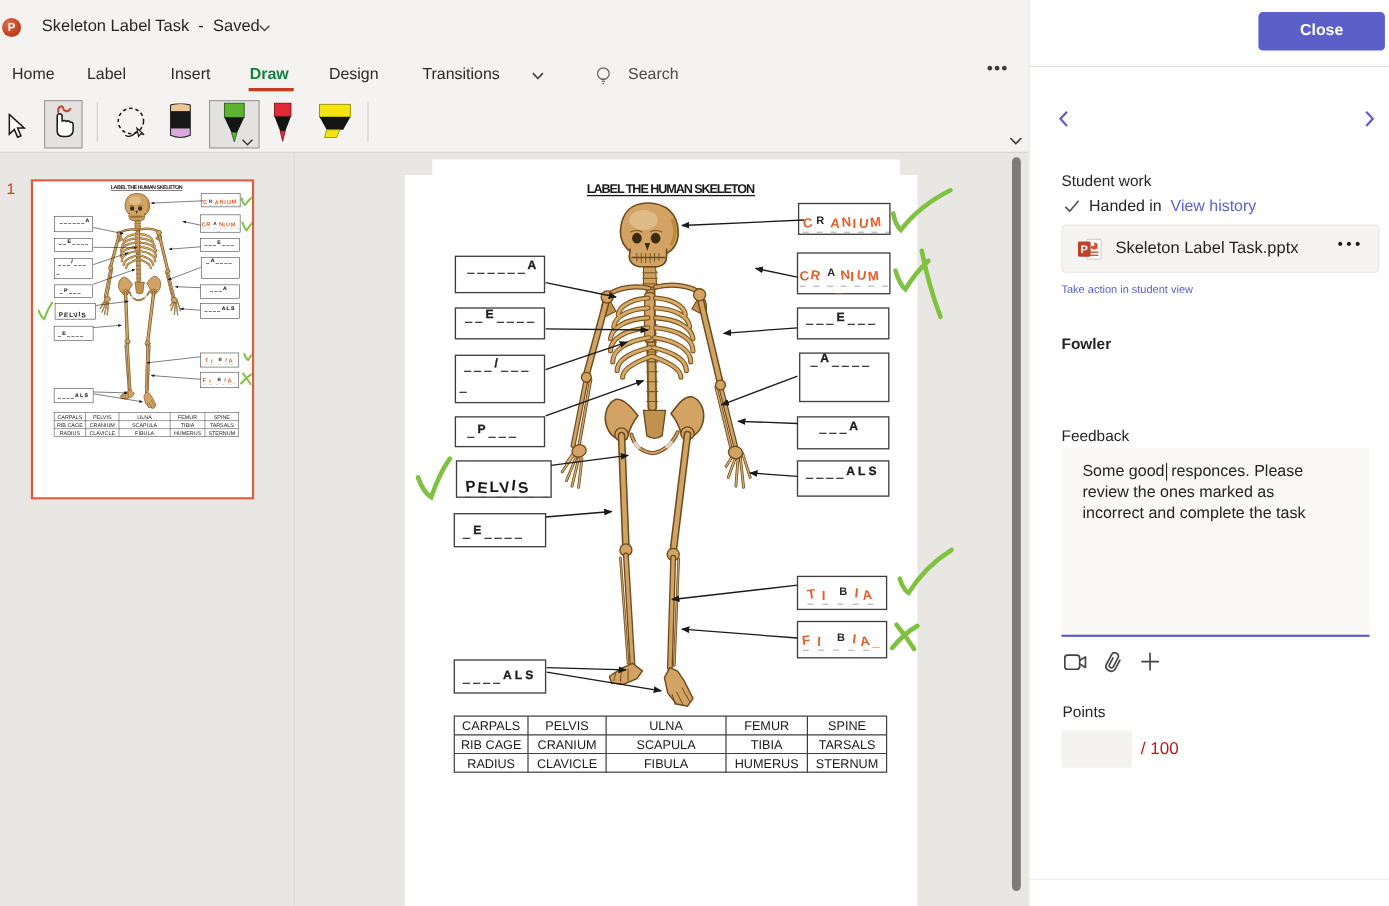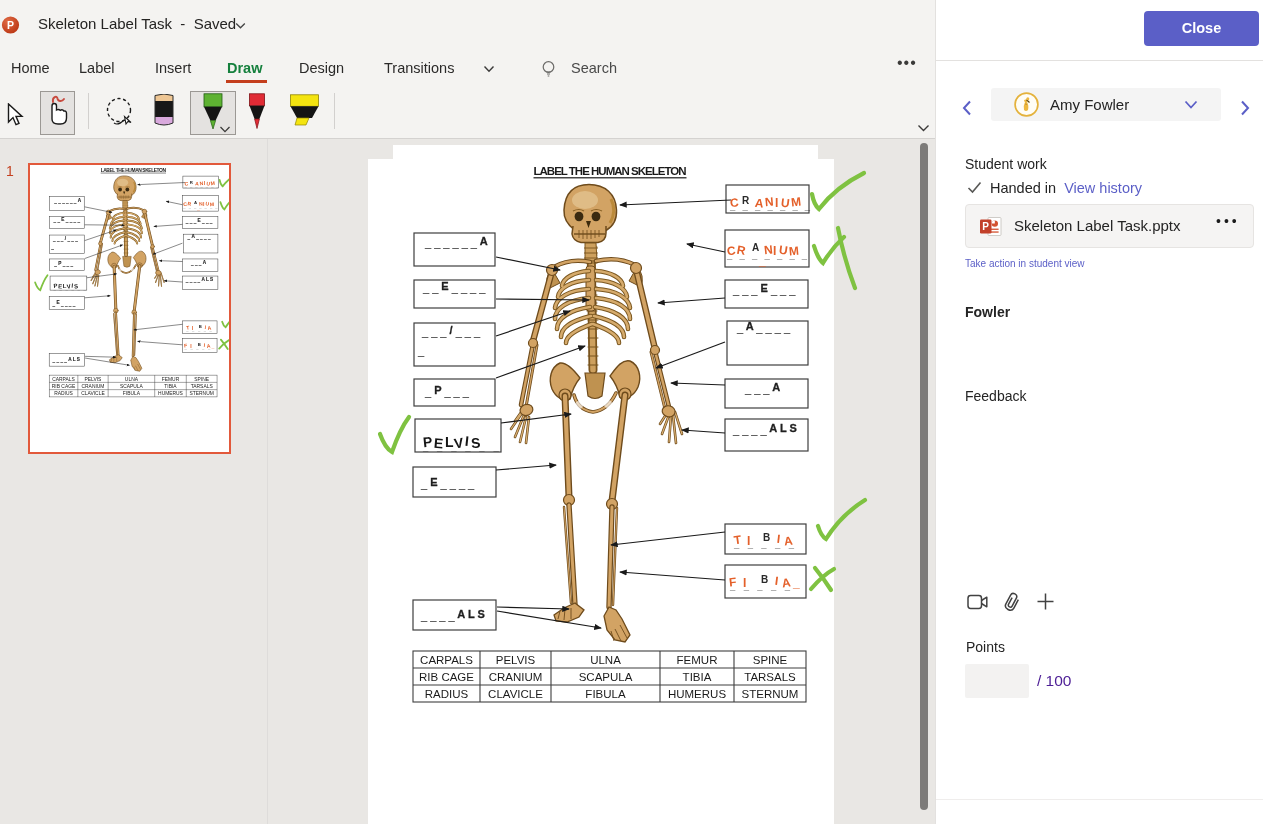--- a/index.html
+++ b/index.html
@@ -131,33 +131,20 @@
 <div id="panel" class="abs">
   <div class="abs" style="left:208px;top:11px;width:115px;height:35px;background:#5b5fc7;border-radius:4px;color:#fff;font-size:14.5px;font-weight:bold;text-align:center;line-height:35px">Close</div>
   <div class="abs" style="left:0;top:60px;width:328px;height:1px;background:#e3e1df"></div>
 
   <svg class="abs" style="left:26px;top:100px" width="10" height="16" viewBox="0 0 10 16">
       <path d="M8,1.5 L2,8 L8,14.5" fill="none" stroke="#5b5fc7" stroke-width="2"></path>
     </svg>
   <svg class="abs" style="left:304px;top:100px" width="10" height="16" viewBox="0 0 10 16">
       <path d="M2,1.5 L8,8 L2,14.5" fill="none" stroke="#5b5fc7" stroke-width="2"></path>
     </svg>
-  <div class="abs" style="left:55px;top:88px;width:230px;height:33px;background:#f4f4f4;border-radius:3px">
-    <svg class="abs" style="left:23px;top:4px" width="25" height="25" viewBox="0 0 25 25">
-      <circle cx="12.5" cy="12.5" r="11.4" fill="#fffdf5" stroke="#e4b23c" stroke-width="1.7"></circle>
-      <path d="M12,7.5 Q10,7 10,9 L11,10 Q9,14 10,18 Q12,20 14,18 Q15,13 13,10 L14,8.5 Q13.6,7.2 12,7.5 Z" fill="#edb83f"></path>
-      <path d="M12.5,7.8 L15.5,10.5" stroke="#5a4412" stroke-width="1.2"></path>
-      <circle cx="13.8" cy="6.8" r="1.5" fill="#edb83f"></circle>
-      <path d="M11,12 L13,12.4" stroke="#b9872a" stroke-width="0.8"></path>
-    </svg>
-    <span class="abs" style="left:59px;top:8px;font-size:15px;color:#242424">Amy Fowler</span>
-    <svg class="abs" style="left:193px;top:12px" width="14" height="10" viewBox="0 0 14 10">
-        <path d="M1.5,1.5 L7,7.5 L12.5,1.5" fill="none" stroke="#5b5fc7" stroke-width="1.8"></path>
-      </svg>
-  </div>
   <div class="abs" style="left:29px;top:156px;font-size:14px;font-weight:normal;color:#242424">Student work</div>
   <svg class="abs" style="left:31px;top:181px" width="15" height="13" viewBox="0 0 15 13">
       <path d="M1.5,7 L5.5,11 L13.5,1.5" fill="none" stroke="#585856" stroke-width="1.6"></path>
     </svg>
   <div class="abs" style="left:54px;top:180px;font-size:14.5px;color:#242424">Handed in <span class="link" style="margin-left:4px">View history</span></div>
 
   <div class="abs" style="left:29px;top:204px;width:289px;height:44px;border:1px solid #e6e4e2;border-radius:4px;box-sizing:border-box;background:#f5f4f3">
     <svg class="abs" style="left:14px;top:11px" width="22" height="21" viewBox="0 0 22 21">
       <rect x="8" y="1.5" width="13" height="18" rx="1" fill="#fff" stroke="#cac6c2" stroke-width="0.9"></rect>
       <circle cx="14.8" cy="7.6" r="3.2" fill="#d35230"></circle>
@@ -168,34 +155,35 @@
       <text x="5.7" y="14.3" font-size="10" font-weight="bold" fill="#fff" text-anchor="middle">P</text>
     </svg>
     <span class="abs" style="left:48px;top:12px;font-size:15px;color:#242424">Skeleton Label Task.pptx</span>
     <span class="abs" style="left:250px;top:8px;font-size:14px;letter-spacing:3px;color:#1b1b1b">•••</span>
   </div>
   <div class="abs link" style="left:29px;top:258px;font-size:10px">Take action in student view</div>
   <div class="abs" style="left:29px;top:304px;font-size:14px;font-weight:bold;color:#242424">Fowler</div>
 
   <div class="abs" style="left:29px;top:388px;font-size:14px;color:#242424">Feedback</div>
 
+  <div class="abs" style="left:29px;top:407px;width:280px;height:172px;background:#faf9f8;border-bottom:2px solid #5b5fc7;font-size:14.6px;line-height:19px;color:#242424;padding:13px 0 0 19px;box-sizing:border-box">Some good<span style="border-left:1.5px solid #242424;margin-left:1px"></span> responces. Please<br>review the ones marked as<br>incorrect and complete the task</div>
 
   <svg class="abs" style="left:31px;top:594px" width="22" height="16" viewBox="0 0 22 16">
       <rect x="1" y="1.6" width="13.5" height="12.8" rx="2.6" fill="none" stroke="#424242" stroke-width="1.5"></rect>
       <path d="M14.5,6.5 L19.8,3.2 L19.8,12.8 L14.5,9.5" fill="none" stroke="#424242" stroke-width="1.5" stroke-linejoin="round"></path>
     </svg>
   <svg class="abs" style="left:67px;top:592px" width="18" height="20" viewBox="0 0 18 20">
       <path transform="rotate(28 9 10)" d="M13.5,5 L13.5,14.5 Q13.5,18.5 9,18.5 Q4.5,18.5 4.5,14.5 L4.5,4.5 Q4.5,1.5 7.8,1.5 Q11,1.5 11,4.5 L11,13.5 Q11,15.5 9,15.5 Q7,15.5 7,13.5 L7,6" fill="none" stroke="#424242" stroke-width="1.5"></path>
     </svg>
   <svg class="abs" style="left:100px;top:592px" width="19" height="19" viewBox="0 0 19 19">
       <path d="M9.5,1.5 L9.5,17.5 M1.5,9.5 L17.5,9.5" stroke="#424242" stroke-width="1.5"></path>
     </svg>
   <div class="abs" style="left:30px;top:639px;font-size:14px;color:#242424">Points</div>
   <div class="abs" style="left:29px;top:664px;width:64px;height:34px;background:#f3f2f1;border-radius:2px"></div>
-  <div class="abs" style="left:101px;top:672px;font-size:15.5px;color:#4c1d95">/ 100</div>
+  <div class="abs" style="left:101px;top:672px;font-size:15.5px;color:#b91c1c">/ 100</div>
 
   <div class="abs" style="left:0;top:799px;width:328px;height:1px;background:#efedec"></div>
 </div>
 
 <svg width="0" height="0" style="position:absolute">
 <defs>
 <marker id="ah" markerWidth="8" markerHeight="8" refX="5.6" refY="2.6" orient="auto">
         <path d="M0,0 L6.4,2.6 L0,5.2 Z" fill="#1a1a1a"></path>
       </marker>
 <g id="ws">

